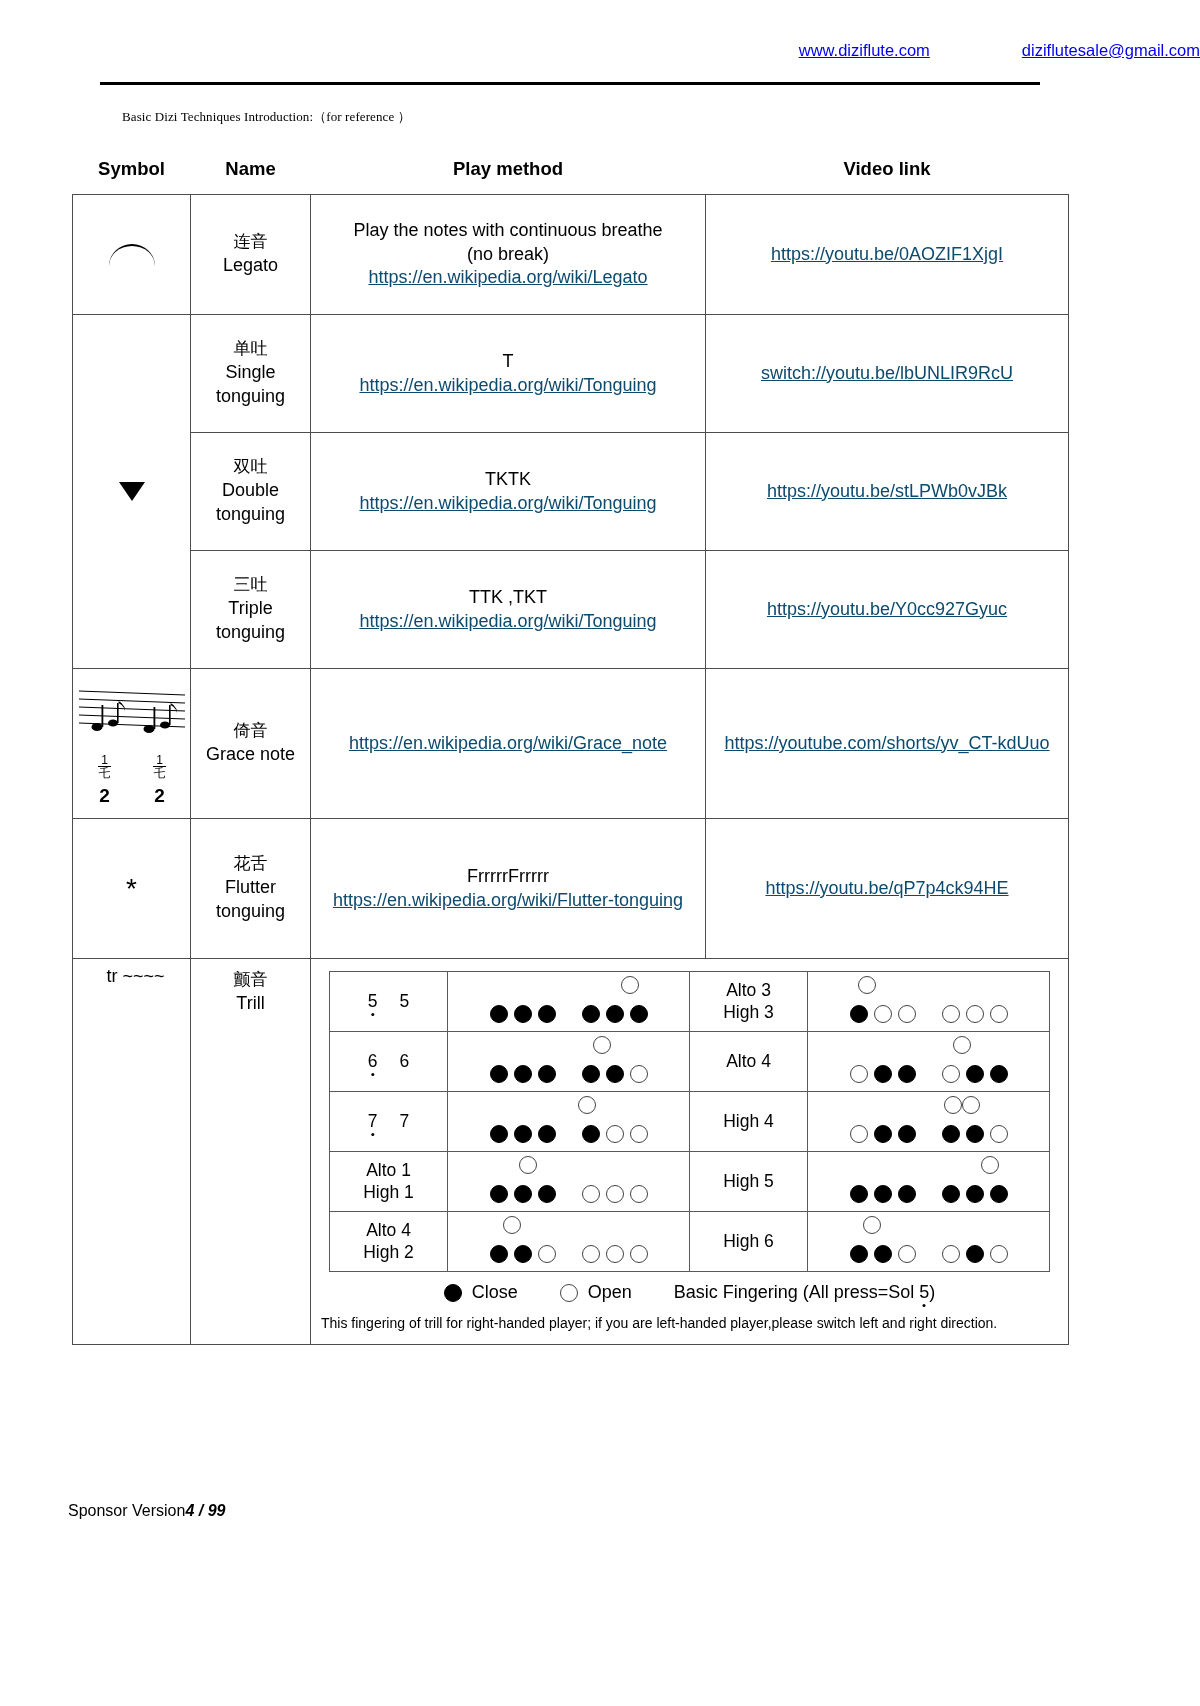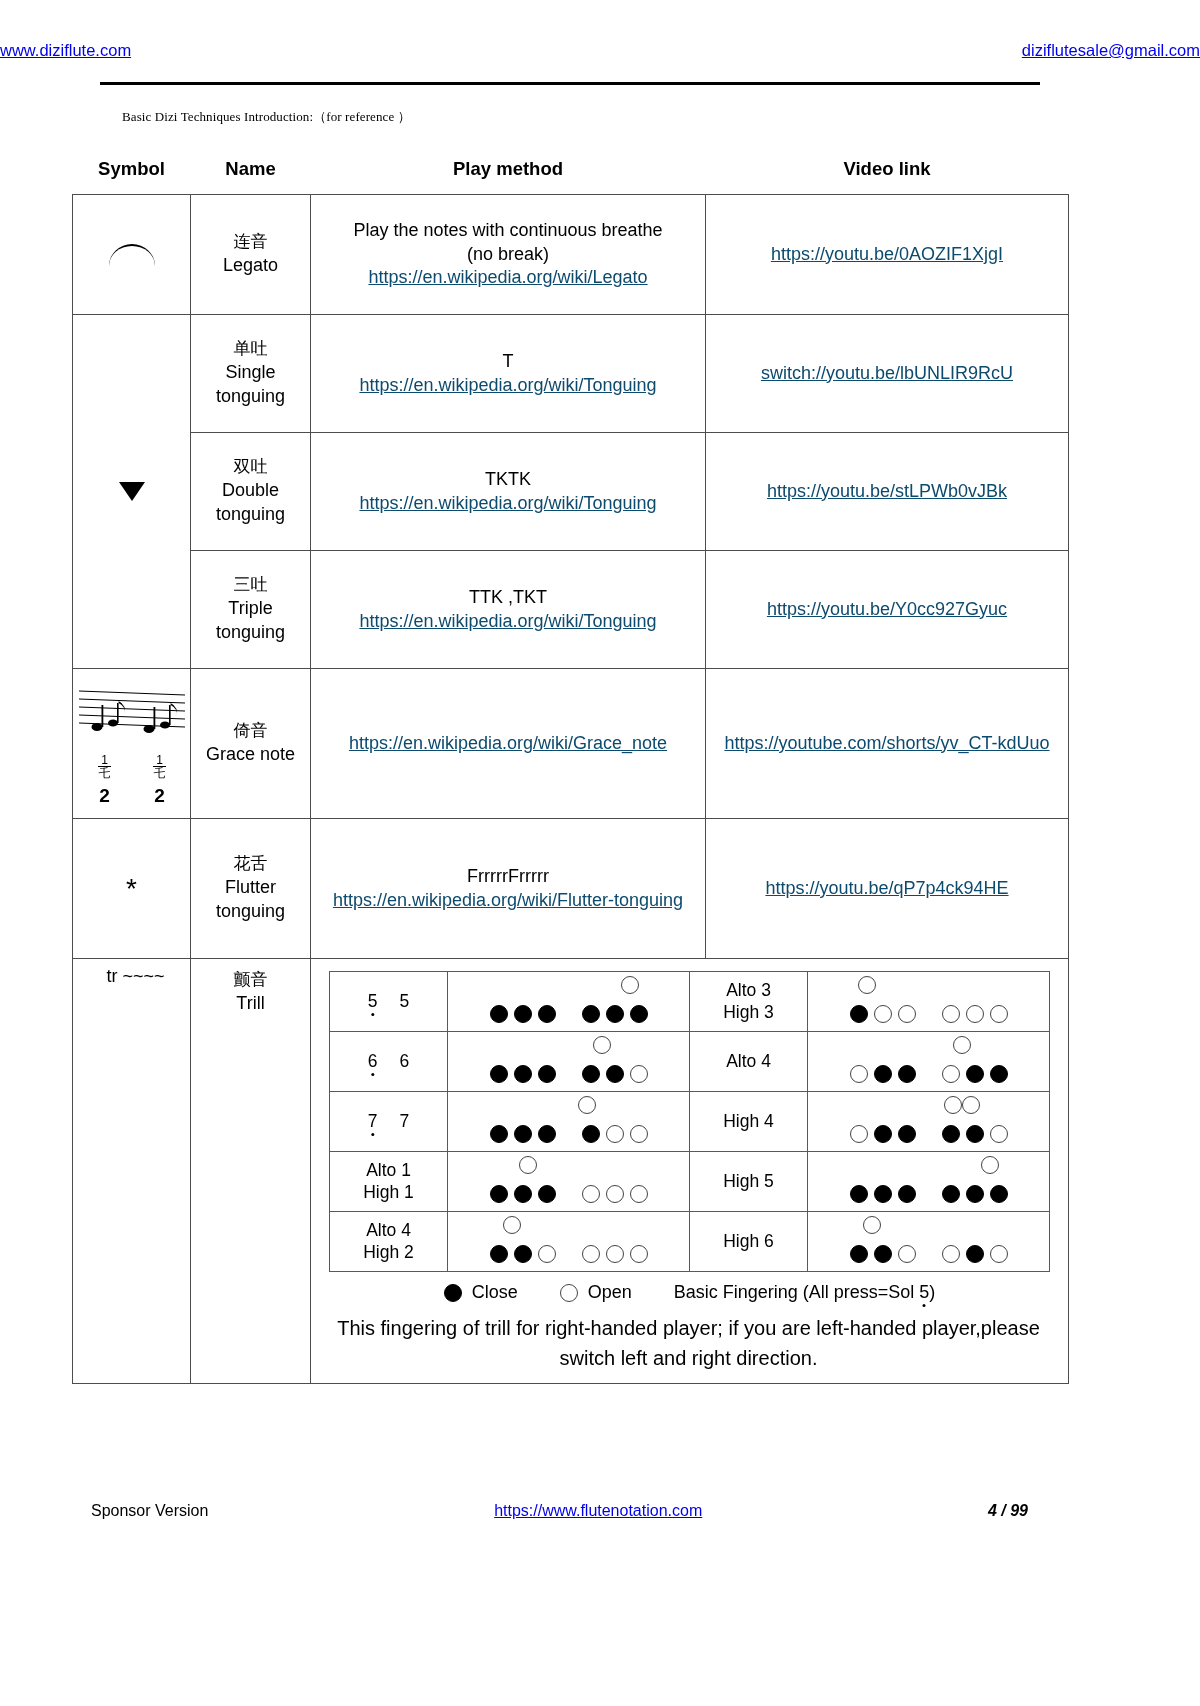--- a/index.html
+++ b/index.html
@@ -9,22 +9,22 @@
     height: 1706px;
     background: #ffffff;
     font-family: "Liberation Sans", sans-serif;
     color: #000000;
     position: relative;
   }
 
   
   .page-header {
     display: flex;
-    justify-content: space-between;
-    gap: 120px;
+    justify-content: flex-end;
+    gap: 92px;
     padding-top: 41px;
     font-size: 16.5px;
   }
   .page-header a,
   .hlink {
     color: #0000ee;
     text-decoration: underline;
   }
   .header-rule {
     margin: 22px 160px 0 100px;
@@ -137,39 +137,39 @@
     gap: 10px; font-size: 18px; margin: 9px 0 4px;
   }
   .legend .sp { width: 22px; }
   .sol-dot { position: relative; }
   .sol-dot::after {
     content: ""; position: absolute; left: 50%; bottom: -5px;
     width: 3px; height: 3px; background: #000; border-radius: 50%;
     transform: translateX(-50%);
   }
   .note-text {
-    text-align: center; font-size: 20px; line-height: 1.5;
+    text-align: left; font-size: 14px; line-height: 1.5;
     padding: 4px 6px 2px 4px;
   }
 
   
   .lowdot { position: relative; display: inline-block; }
   .lowdot::after {
     content: ""; position: absolute; left: 50%; bottom: -4px;
     width: 3.4px; height: 3.4px; background:#000; border-radius: 50%;
     transform: translateX(-50%);
   }
   .numpair { display:flex; justify-content:center; gap: 22px; }
 
   
   .page-footer {
     position: absolute;
     left: 0; right: 0; bottom: 186px;
     display: flex; align-items: flex-end;
-    padding: 0 172px 0 91px;
+    padding: 0 172px 0 68px;
     font-size: 16px;
   }
   .page-footer .mid { flex: 1; text-align: center; }
   .page-footer .right { font-weight: bold; font-style: italic; }
 </style>
 </head>
 <body>
 
 <div class="page-header">
   <a class="hlink" href="#">www.diziflute.com</a>
@@ -544,17 +544,14 @@
 
         <div class="note-text">This fingering of trill for right-handed player; if you are left-handed player,please switch left and right direction.</div>
       </td>
     </tr>
 
   </tbody>
 </table>
 
 <div class="page-footer">
   <span>Sponsor Version</span>
-  <span class="mid">
-    <a class="hlink" href="#">https://www.flutenotation.com</a>
-  </span>
   <span class="right">4 / 99</span>
 </div>
 
 </body></html>

